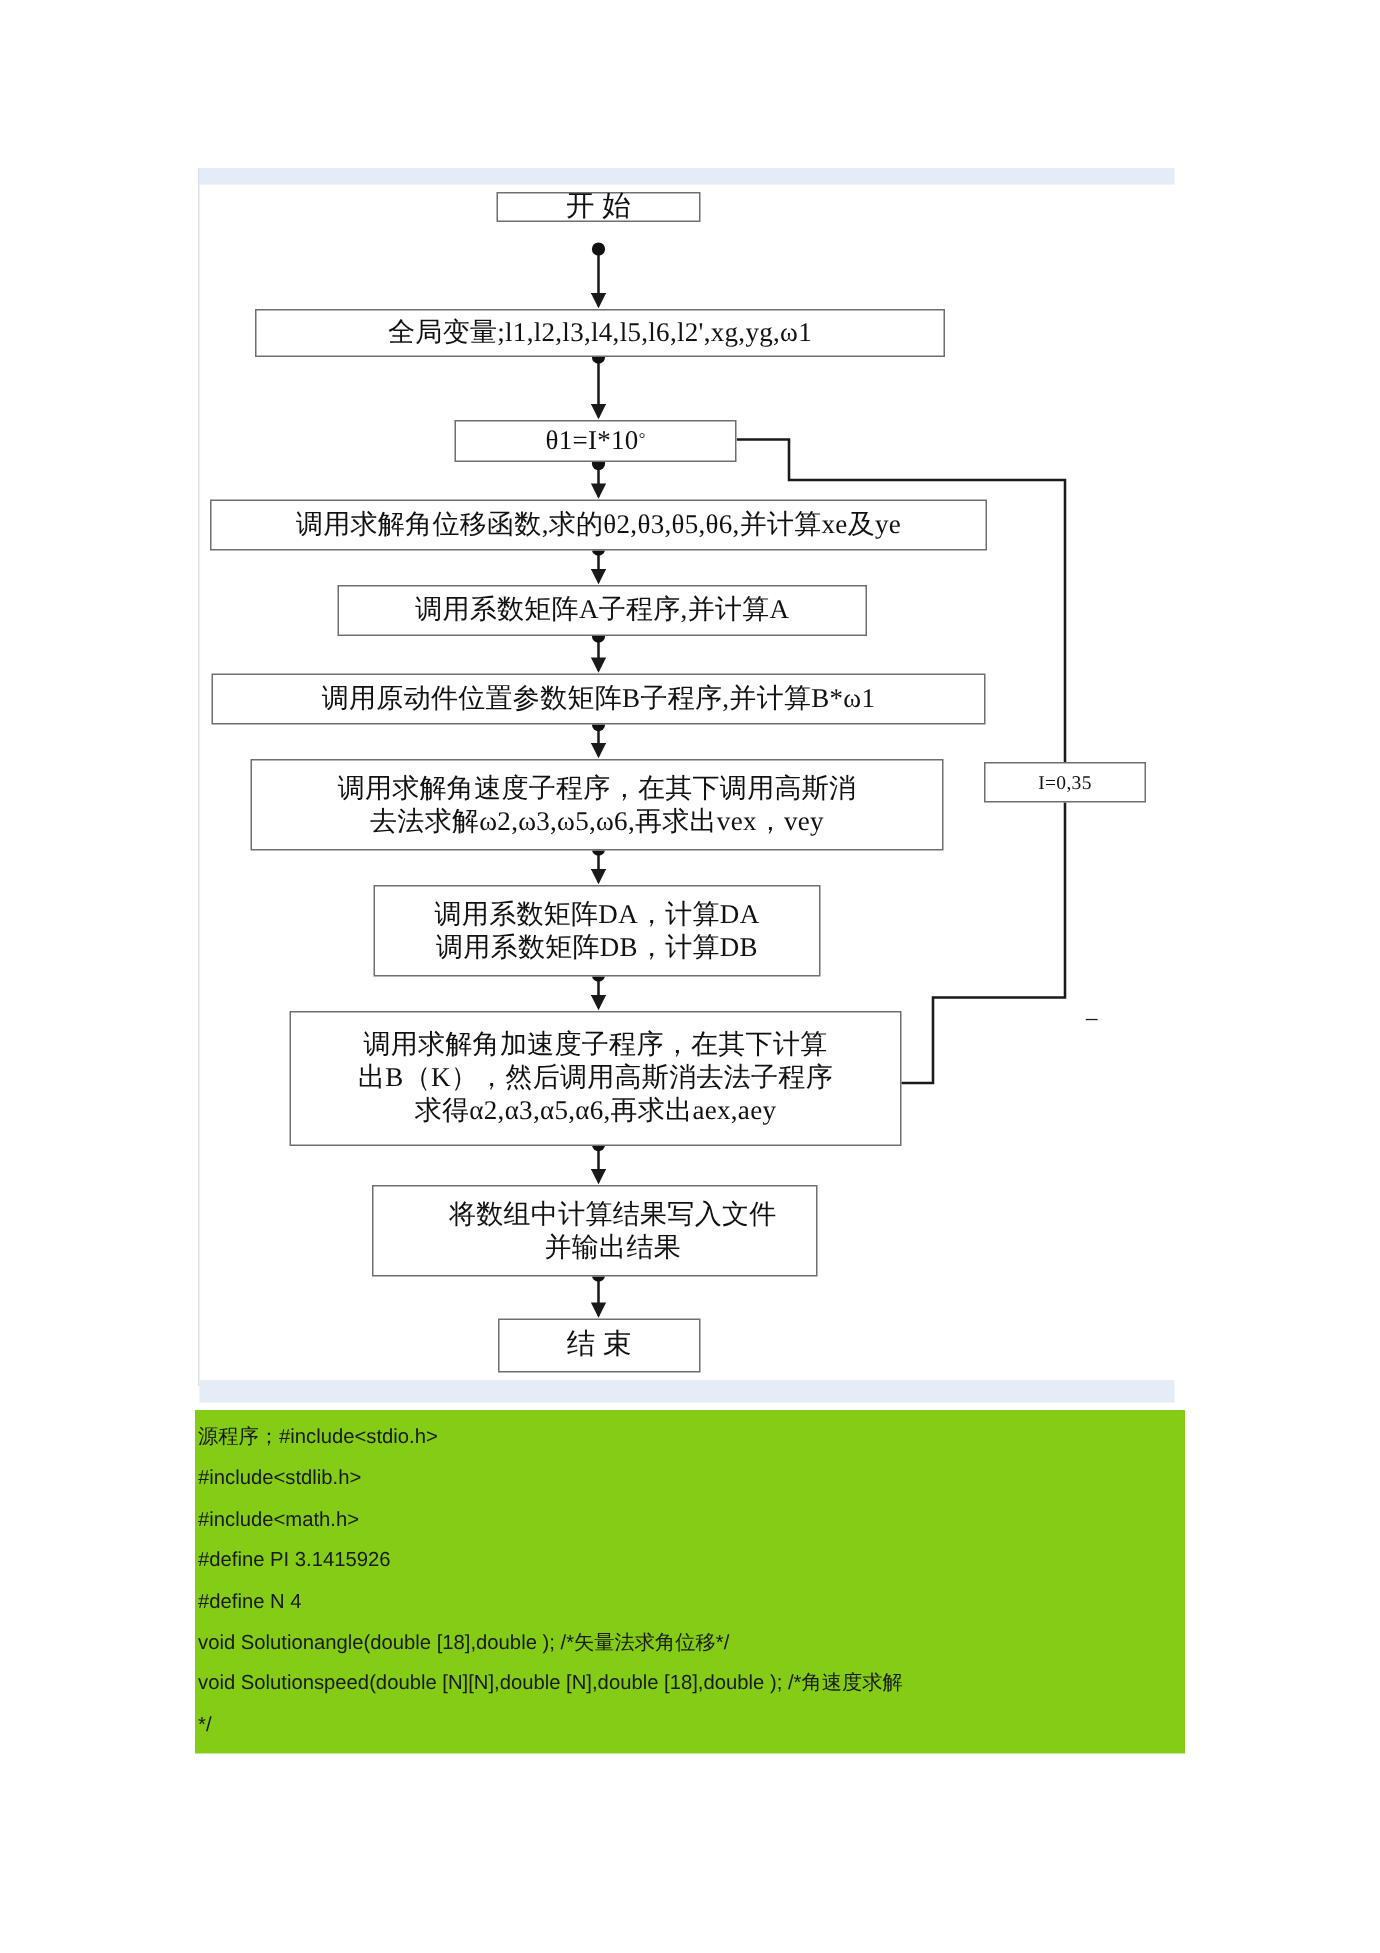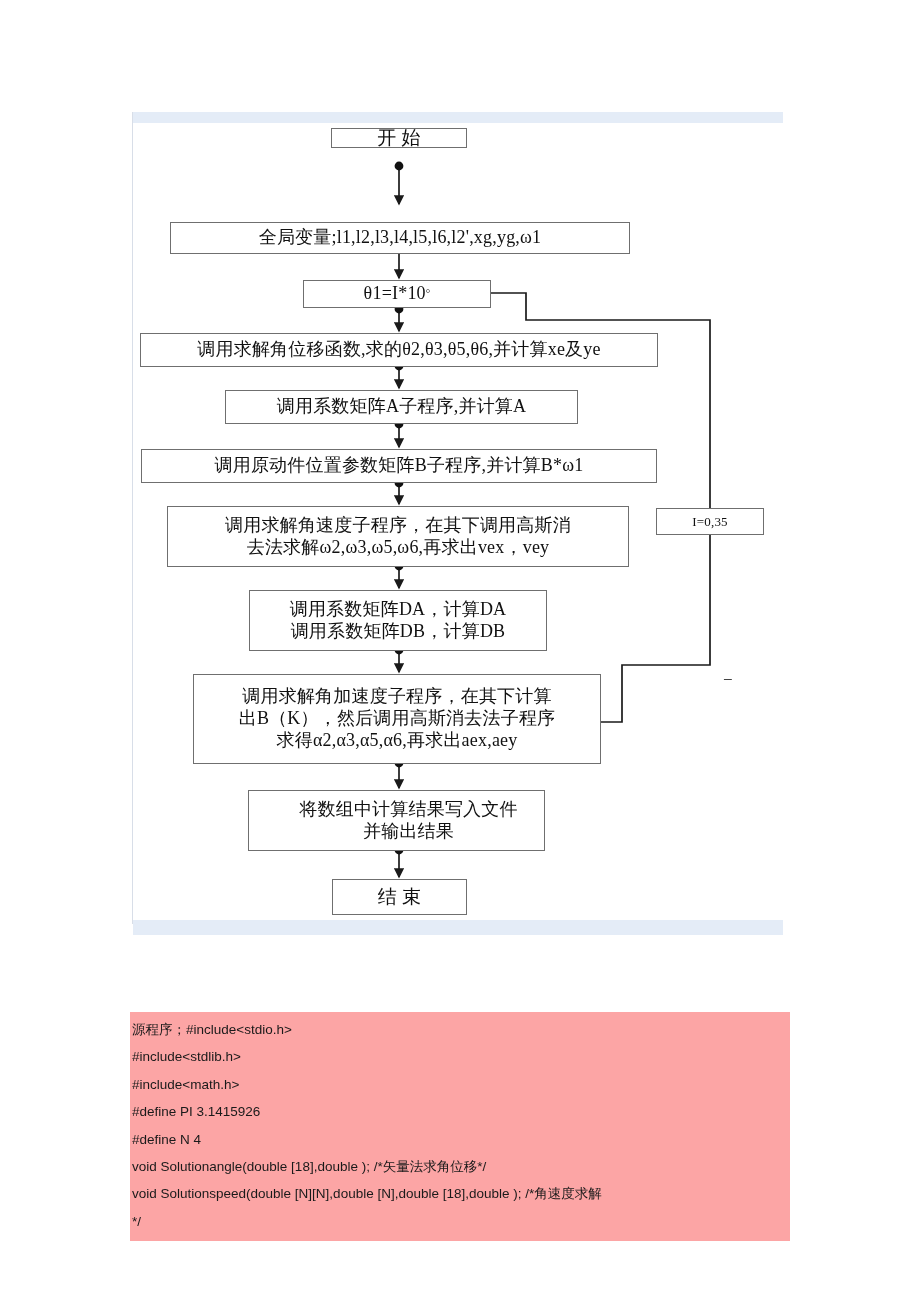--- a/index.html
+++ b/index.html
@@ -31,40 +31,40 @@
     display:flex;
     align-items:center;
     justify-content:center;
     text-align:center;
     color:#111;
     line-height:1.22;
     letter-spacing:0.2px;
     font-family:"Liberation Serif","DejaVu Serif",serif;
   }
   .n-start   {left:331px;top:128px;width:136px;height:20px;font-size:19px;}
-  .n-global  {left:170px;top:222px;width:460px;height:32px;font-size:18px;}
+  .n-global  {left:170px;top:206px;width:460px;height:32px;font-size:18px;}
   .n-theta   {left:303px;top:280px;width:188px;height:28px;font-size:18px;}
   .n-angle   {left:140px;top:333px;width:518px;height:34px;font-size:18px;}
   .n-matA    {left:225px;top:390px;width:353px;height:34px;font-size:18px;align-items:center;}
   .n-matB    {left:141px;top:449px;width:516px;height:34px;font-size:18px;}
   .n-speed   {left:167px;top:506px;width:462px;height:61px;font-size:18px;padding:0 8px;}
   .n-dadb    {left:249px;top:590px;width:298px;height:61px;font-size:18px;}
   .n-accel   {left:193px;top:674px;width:408px;height:90px;font-size:18px;padding:0 6px;}
   .n-write   {left:248px;top:790px;width:297px;height:61px;font-size:18px;padding-left:24px;}
   .n-end     {left:332px;top:879px;width:135px;height:36px;font-size:19px;}
   .n-loopvar {left:656px;top:508px;width:108px;height:27px;font-size:13px;background:#fff;z-index:4;}
 
   .sup{font-size:11px;vertical-align:super;}
 
   #flow svg{position:absolute;left:0;top:0;width:920px;height:940px;overflow:visible;}
 
   
   #code{
-    position:absolute;left:130px;top:1012px;width:660px;
-    background:#fca5a5;
+    position:absolute;left:130px;top:940px;width:660px;
+    background:#84cc16;
     color:#1a1a1a;
     font-family:"Liberation Sans","DejaVu Sans",sans-serif;
     font-size:13.5px;
     line-height:27.4px;
     padding:4px 0 6px 2px;
     box-sizing:border-box;
     white-space:nowrap;
   }
   #code .cl{display:block;height:27.4px;}
 </style>

